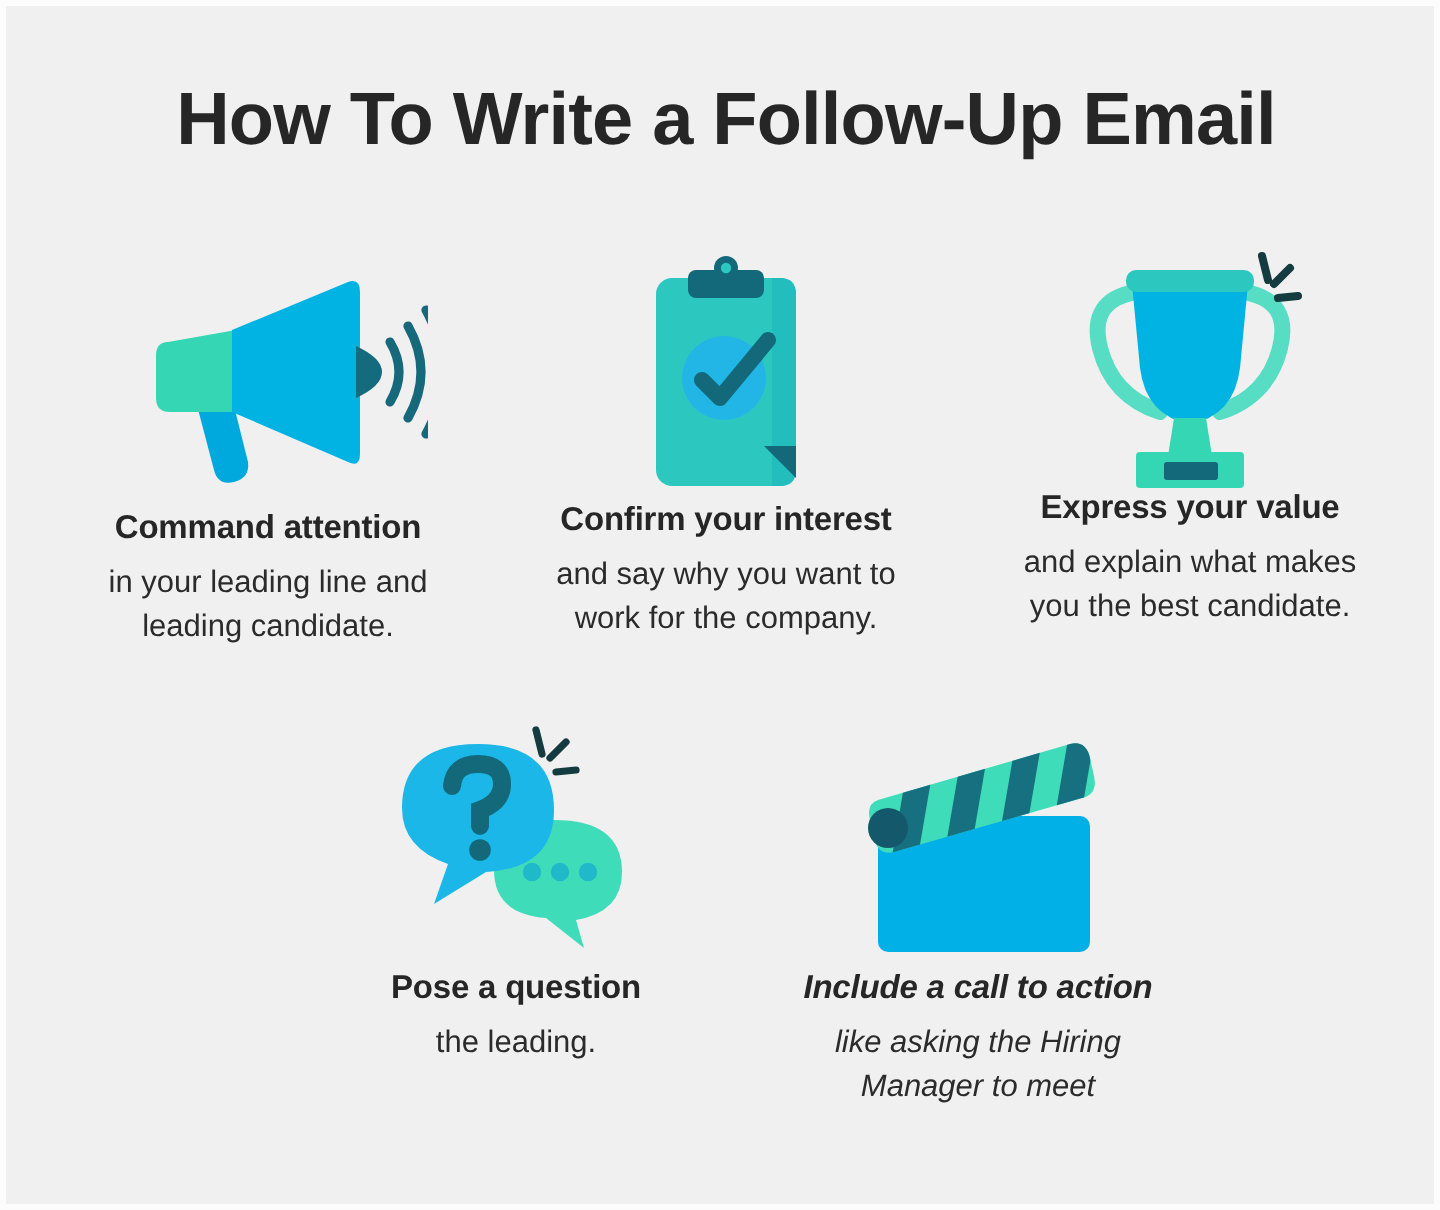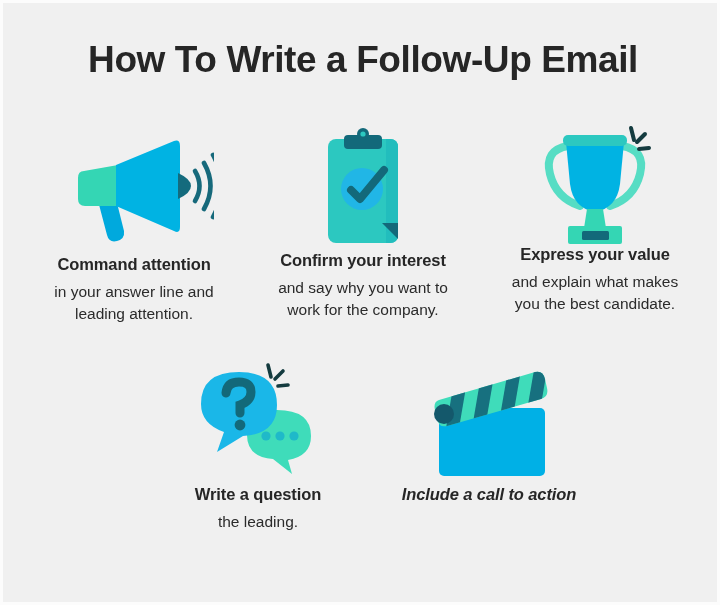--- a/index.html
+++ b/index.html
@@ -89,22 +89,22 @@
 
         <g fill="none" stroke="#16697b" stroke-width="4.6" stroke-linecap="round">
           <path d="M141 36 Q150 51 141 66"></path>
           <path d="M150 28 Q163 51 150 74"></path>
           <path d="M159 20 Q176 51 159 82"></path>
         </g>
       </svg>
     </div>
     <div class="card-heading">Command attention</div>
     <div class="card-body">
-      <div>in your answer line and</div>
-      <div>leading attention.</div>
+      <div>in your leading line and</div>
+      <div>leading candidate.</div>
     </div>
   </div>
 
   <div class="card" id="card-confirm">
     <div class="icon-wrap">
       <svg width="110" height="124" viewBox="0 0 110 124" aria-hidden="true">
 
         <rect x="20" y="14" width="70" height="104" rx="8" fill="#2cc8c0"></rect>
 
         <path d="M78 14 L82 14 Q90 14 90 22 L90 110 Q90 118 82 118 L78 118 Z" fill="#22bdbd"></path>
@@ -173,21 +173,21 @@
         <path d="M33 33 Q34 22 46 22 Q58 22 58 32 Q58 41 47 45 L47 53" fill="none" stroke="#13697a" stroke-width="9" stroke-linecap="round"></path>
         <circle cx="47" cy="65" r="5.4" fill="#13697a"></circle>
 
         <g stroke="#143b3f" stroke-width="3.6" stroke-linecap="round">
           <path d="M75 5 L78 17"></path>
           <path d="M90 11 L82 19"></path>
           <path d="M95 25 L85 26"></path>
         </g>
       </svg>
     </div>
-    <div class="card-heading">Write a question</div>
+    <div class="card-heading">Pose a question</div>
     <div class="card-body">
       <div>the leading.</div>
     </div>
   </div>
 
   <div class="card" id="card-include">
     <div class="icon-wrap">
       <svg width="132" height="118" viewBox="0 0 132 118" aria-hidden="true">
         <defs>
           <clipPath id="clapBar">
@@ -203,15 +203,19 @@
           <polygon points="22,72 34,2 47,2 35,72"></polygon>
           <polygon points="48,72 60,2 73,2 61,72"></polygon>
           <polygon points="74,72 86,2 99,2 87,72"></polygon>
           <polygon points="100,72 112,2 125,2 113,72"></polygon>
         </g>
 
         <circle cx="21" cy="52" r="10" fill="#14586b"></circle>
       </svg>
     </div>
     <div class="card-heading">Include a call to action</div>
+    <div class="card-body">
+      <div>like asking the Hiring</div>
+      <div>Manager to meet</div>
+    </div>
   </div>
 
 </div>
 
 </body></html>

